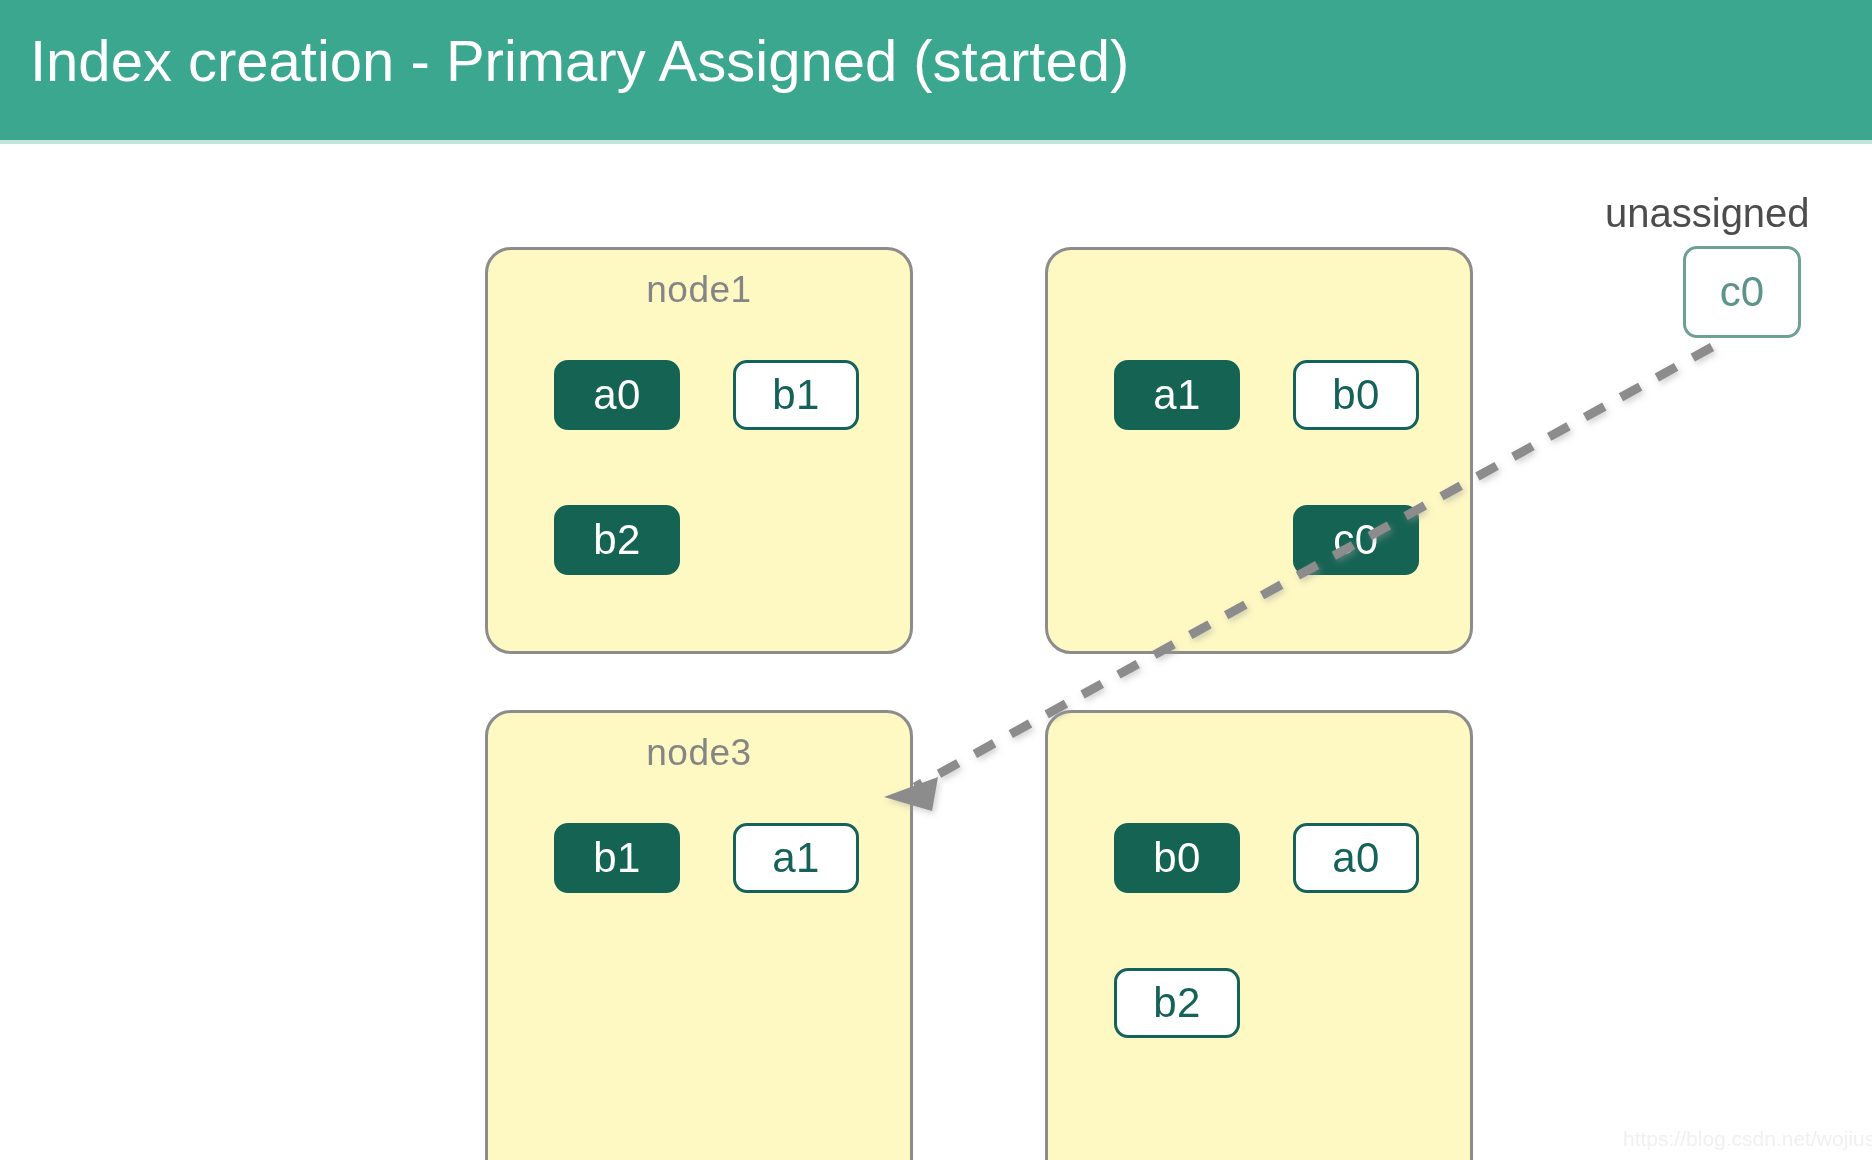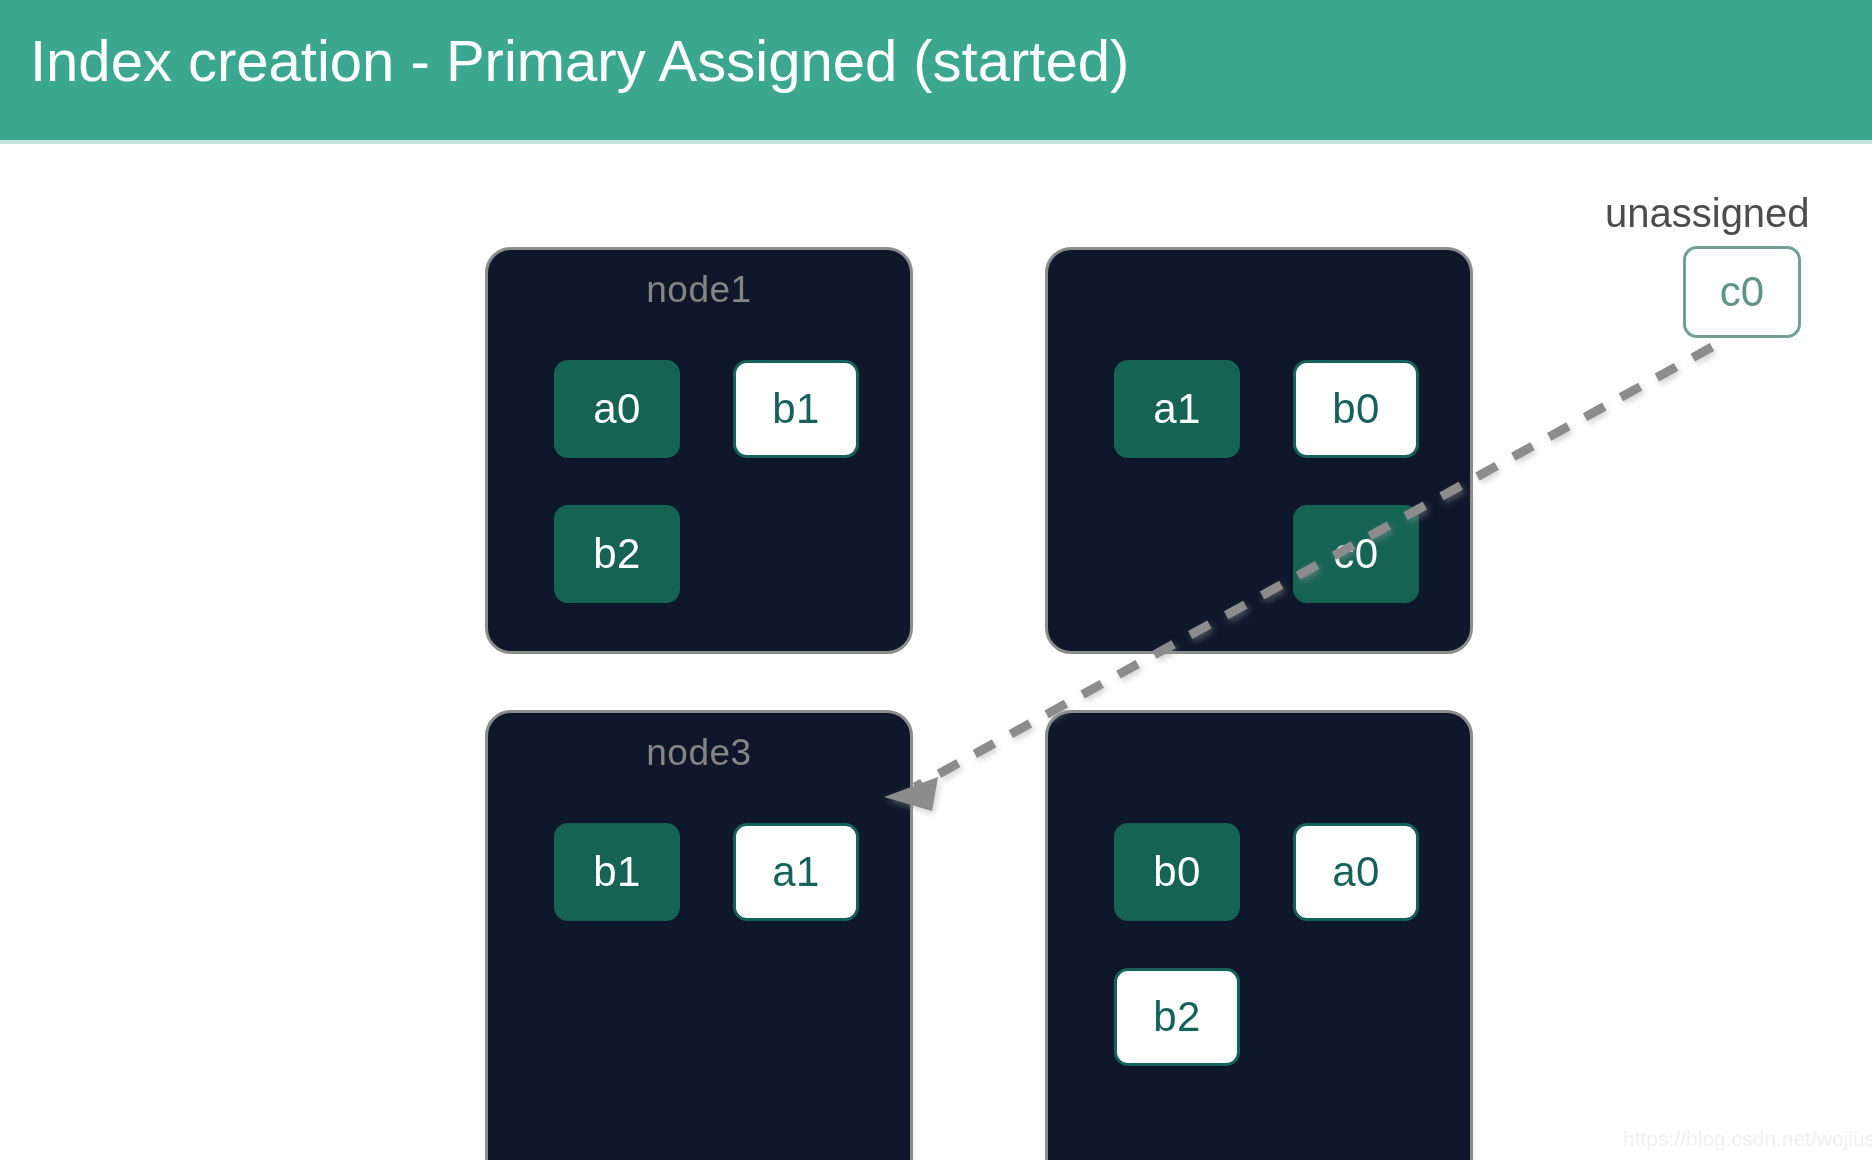--- a/index.html
+++ b/index.html
@@ -54,21 +54,21 @@
     width: 1872px;
     height: 1016px;
   }
 
   
   .node {
     position: absolute;
     box-sizing: border-box;
     border: 3px solid #8C8C8C;
     border-radius: 26px;
-    background: #0f172a;
+    background: #fef9c3;
   }
   .node-label {
     position: absolute;
     top: 18px;
     left: 0;
     width: 100%;
     text-align: center;
     color: #858585;
     font-size: 37px;
     line-height: 44px;
@@ -78,21 +78,21 @@
   #node1 { left: 485px; top:  103px; width: 428px; height: 407px; }
   #node2 { left: 1045px; top: 103px; width: 428px; height: 407px; }
   #node3 { left: 485px; top:  566px; width: 428px; height: 560px; }
   #node4 { left: 1045px; top: 566px; width: 428px; height: 560px; }
 
   
   .shard {
     position: absolute;
     box-sizing: border-box;
     width: 126px;
-    height: 98px;
+    height: 70px;
     border-radius: 14px;
     display: flex;
     align-items: center;
     justify-content: center;
     font-size: 42px;
     line-height: 42px;
     letter-spacing: .5px;
   }
   .shard.primary {
     background: #156353;

